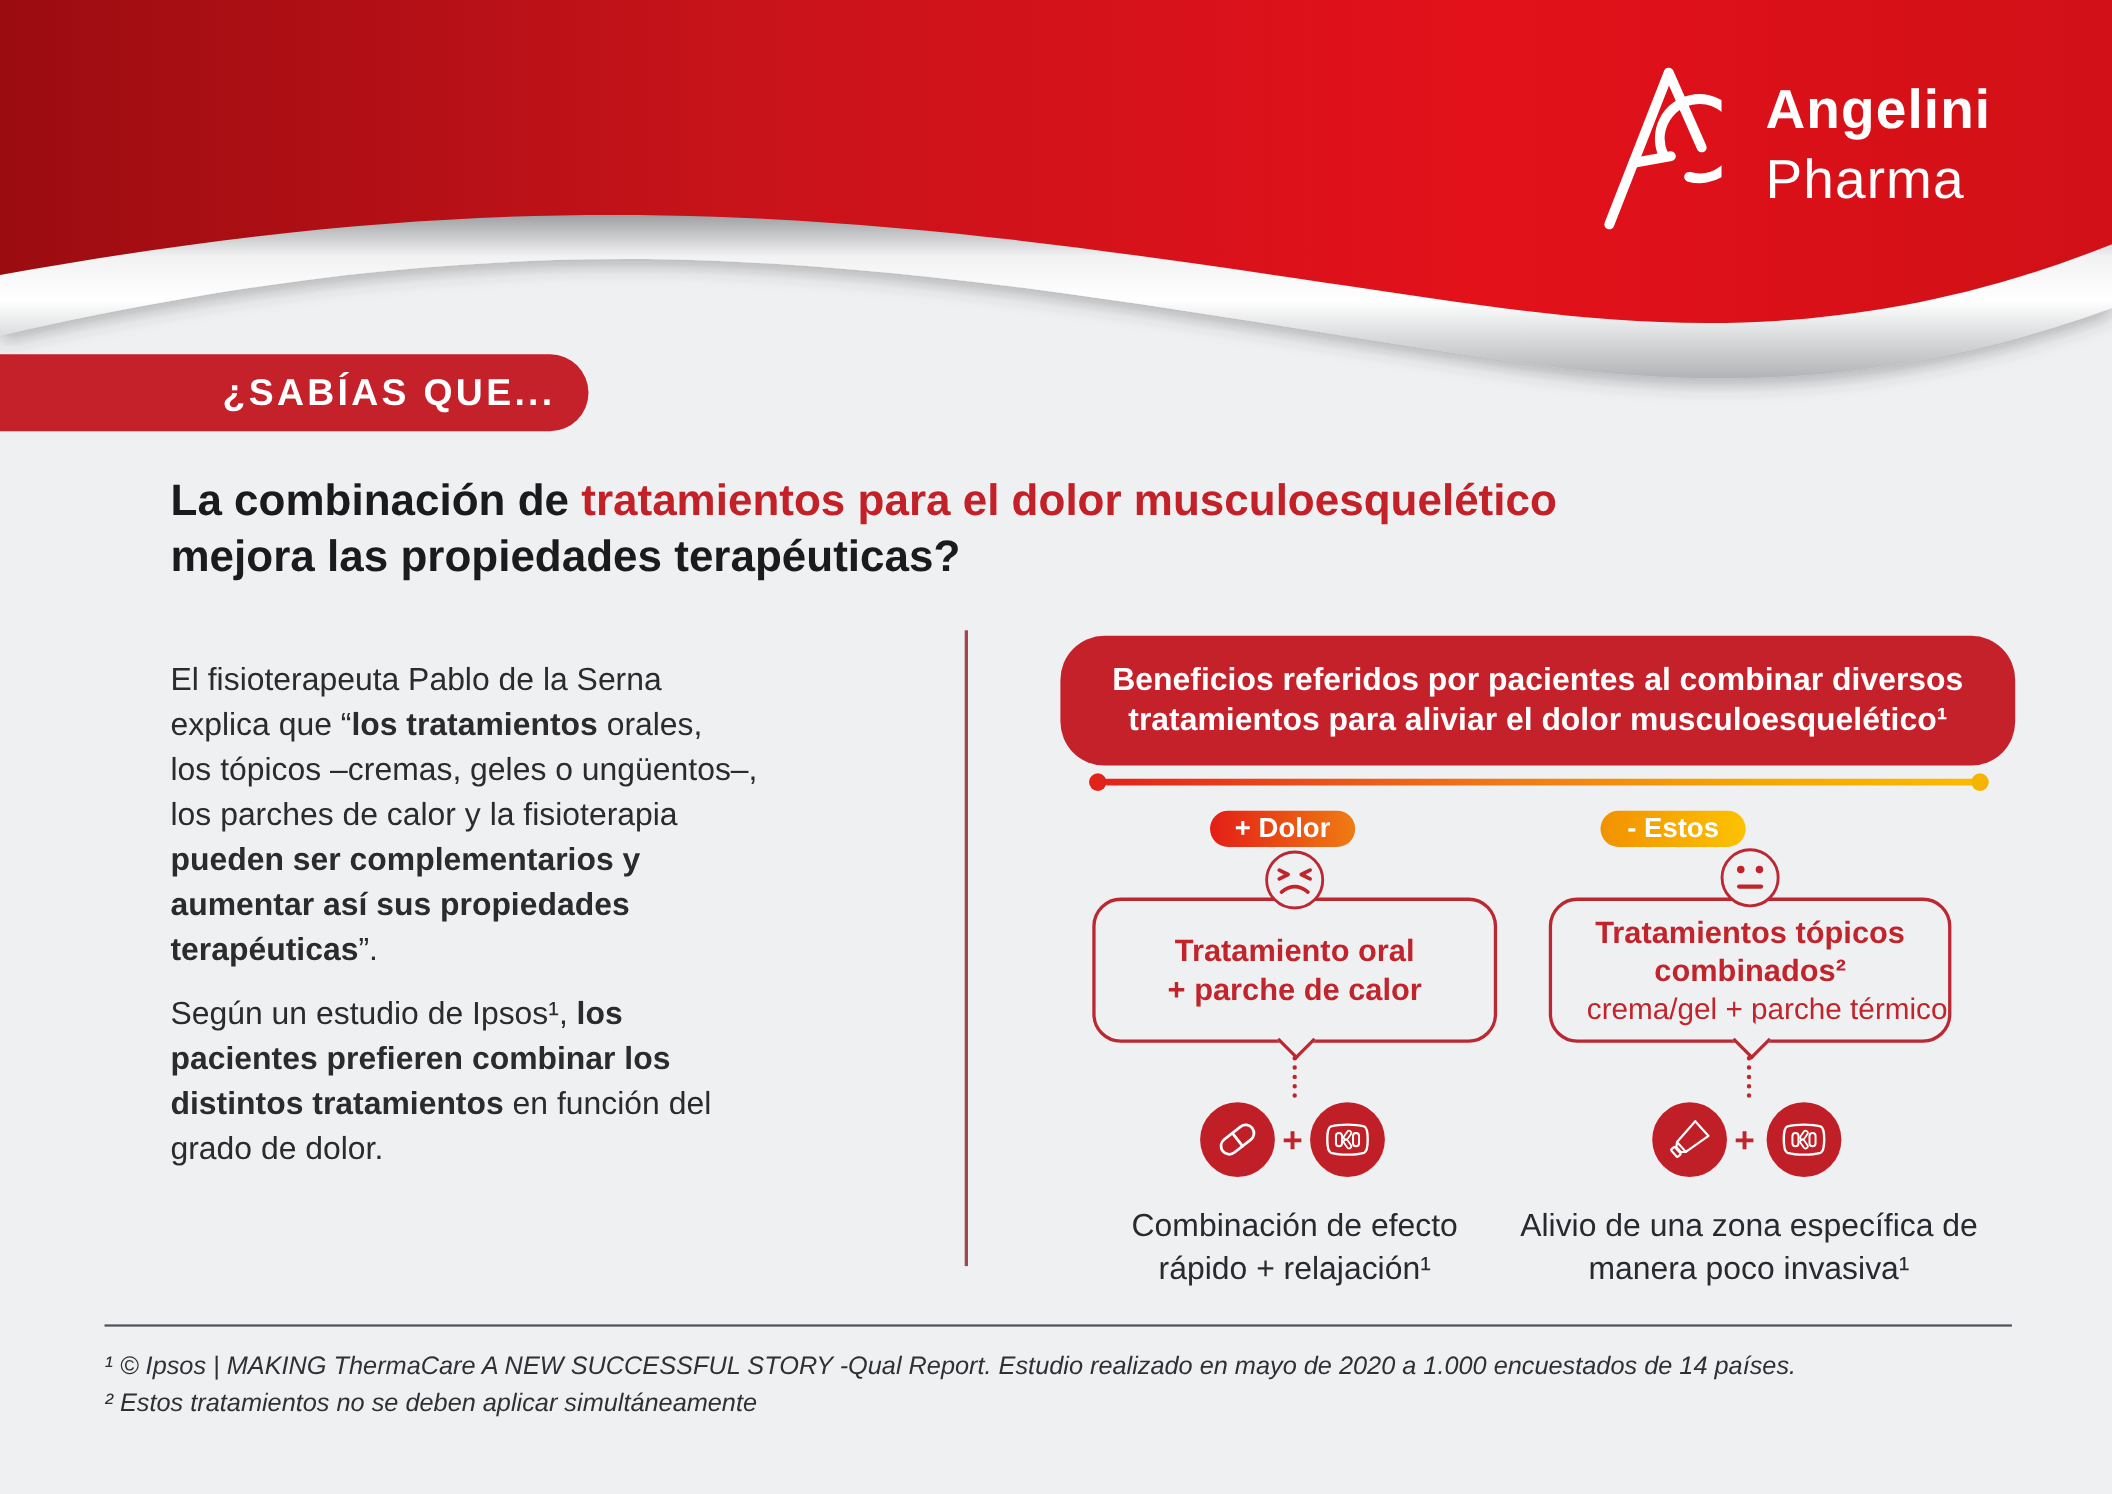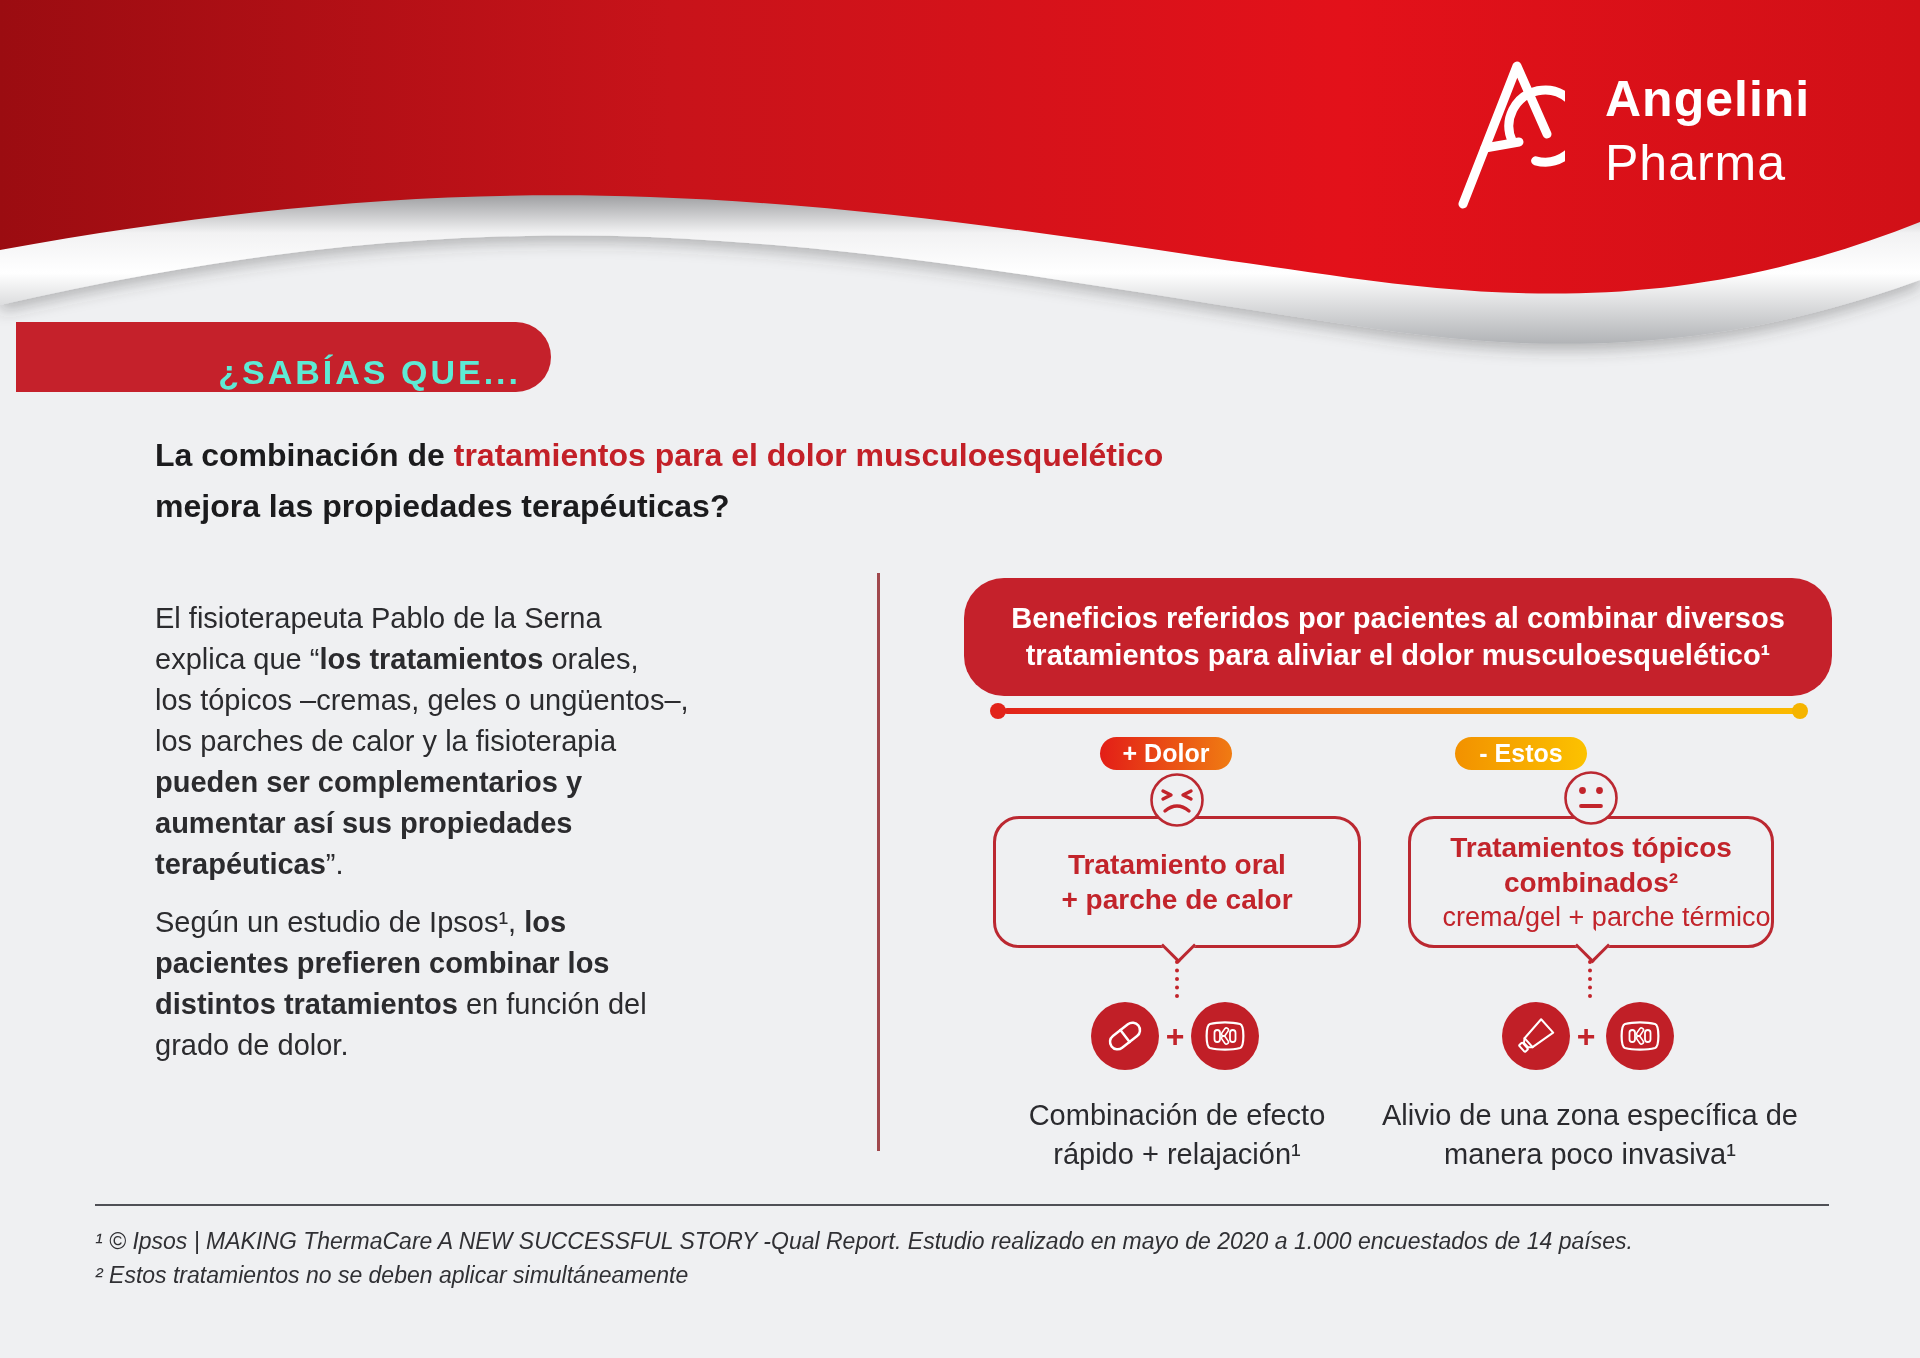--- a/index.html
+++ b/index.html
@@ -12,27 +12,27 @@
   
   .header-wave{position:absolute;left:0;top:0;}
   .logo{position:absolute;left:1455px;top:52px;display:flex;align-items:flex-start;}
   .logo-mark{width:110px;height:160px;}
   .logo-text{margin-left:40px;margin-top:22px;color:#fff;line-height:1.0;}
   .logo-line1{font-size:50px;font-weight:700;letter-spacing:1px;}
   .logo-line2{font-size:50px;font-weight:400;margin-top:14px;letter-spacing:1px;}
 
   
   .badge{position:absolute;left:0;top:322px;width:535px;height:70px;background:#C5212B;
-         border-radius:0 35px 35px 0;display:flex;align-items:flex-end;justify-content:flex-end;
-         padding-right:30px;box-sizing:border-box;color:#5eead4;font-weight:700;font-size:34px;
-         letter-spacing:3px;margin-left:16px;}
+         border-radius:0 35px 35px 0;display:flex;align-items:center;justify-content:flex-end;
+         padding-right:30px;box-sizing:border-box;color:#ffffff;font-weight:700;font-size:34px;
+         letter-spacing:3px;}
 
   
   .heading{position:absolute;left:155px;top:430px;margin:0;width:1700px;
-           font-size:32px;font-weight:700;line-height:51px;color:#1b1b1d;}
+           font-size:40px;font-weight:700;line-height:51px;color:#1b1b1d;}
 
   
   .para{position:absolute;left:155px;margin:0;width:720px;font-size:29px;line-height:41px;color:#2b2b2e;}
   .p1{top:598px;}
   .p2{top:902px;}
 
   
   .divider{position:absolute;left:877px;top:573px;width:3px;height:578px;background:#a0484d;}
 
   

